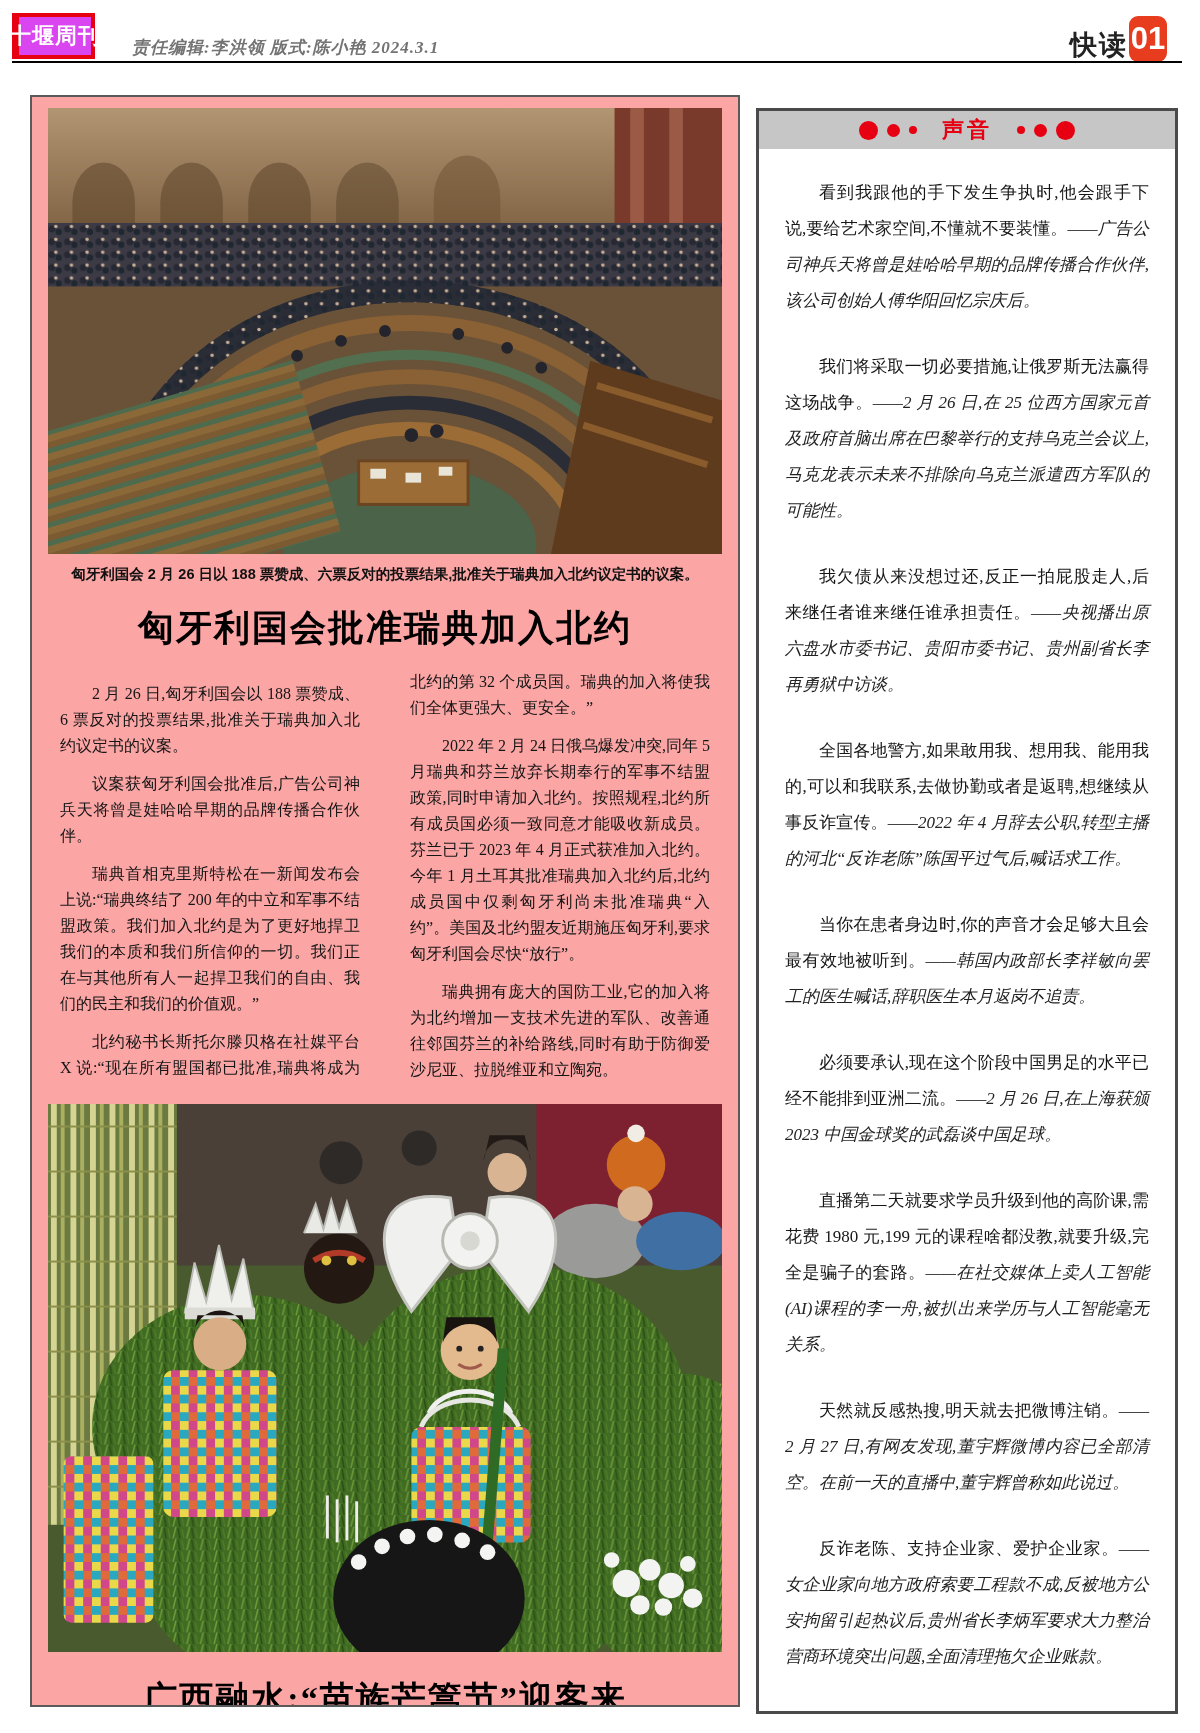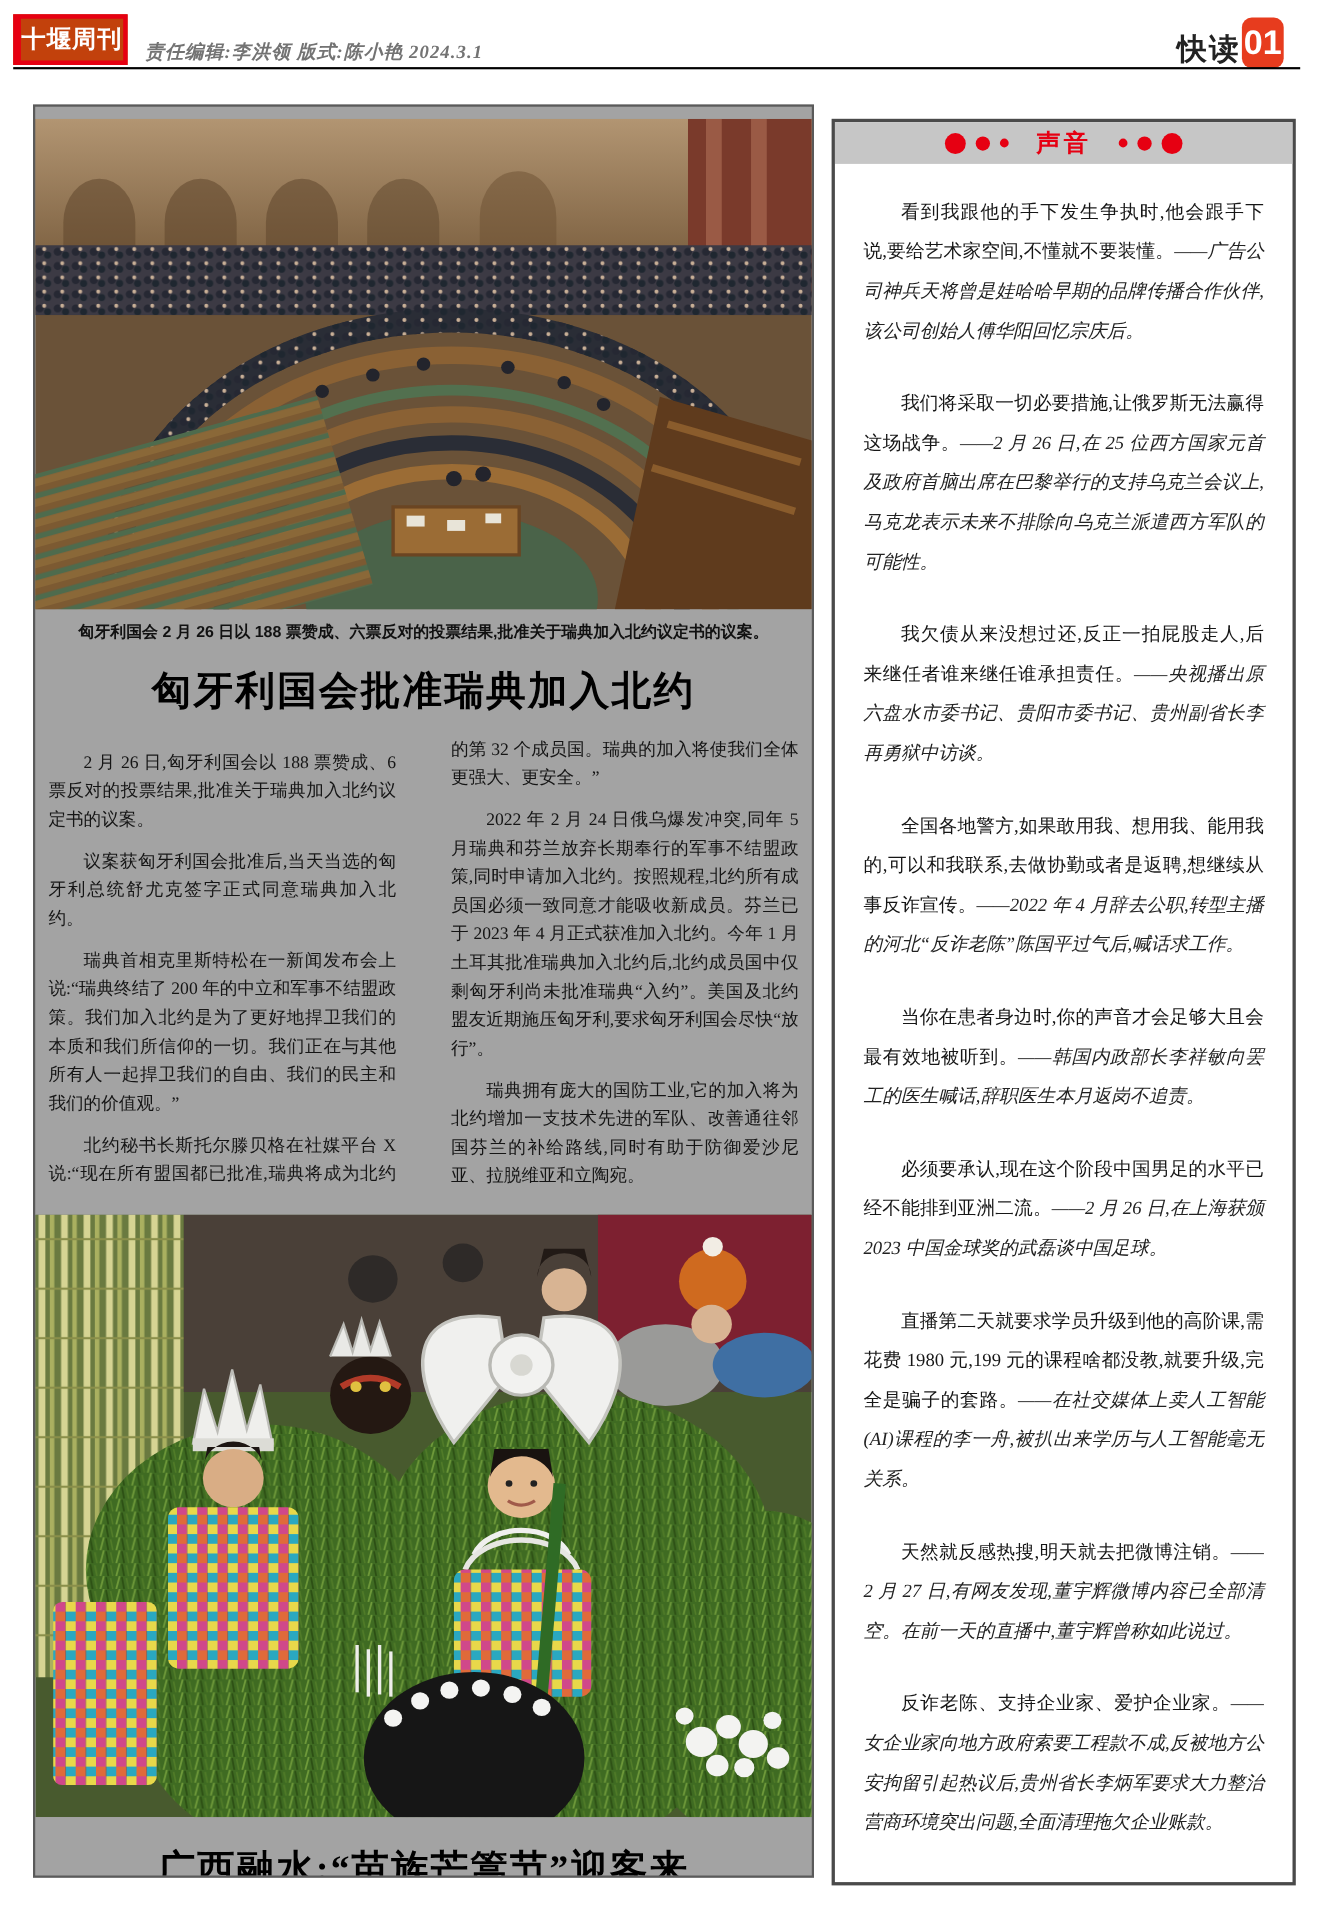--- a/index.html
+++ b/index.html
@@ -4,22 +4,22 @@
 <style>
   * { margin:0; padding:0; box-sizing:border-box; }
   body {
     width:1200px; height:1733px; position:relative; background:#ffffff;
     font-family:"Liberation Serif","DejaVu Serif",serif; color:#1a1a1a;
   }
   .page { position:absolute; inset:0; }
 
   
   .masthead {
-    position:absolute; left:12px; top:13px; width:104px; height:46px;
-    background:#c2410c; border:4px solid #e60012; border-left-width:7px;
+    position:absolute; left:12px; top:13px; width:83px; height:46px;
+    background:#d946ef; border:4px solid #e60012; border-left-width:7px;
     display:flex; align-items:center; justify-content:center;
   }
   .masthead-text{
     color:#ffffff; font-weight:bold; font-size:22px; letter-spacing:1px;
     font-family:"Liberation Sans","DejaVu Sans",sans-serif; white-space:nowrap;
   }
   .editor-line{
     position:absolute; left:132px; top:36px;
     font-style:italic; font-weight:bold; font-size:17px; color:#737373;
     letter-spacing:1px; white-space:nowrap;
@@ -33,21 +33,21 @@
     position:absolute; left:1129px; top:16px; width:38px; height:46px;
     background:#e73c1e; border-radius:9px; color:#fff;
     font-family:"Liberation Sans","DejaVu Sans",sans-serif;
     font-weight:bold; font-size:31px; display:flex; align-items:center; justify-content:center;
   }
   .header-rule{ position:absolute; left:12px; top:61px; width:1170px; height:2px; background:#000; }
 
   
   .left-box{
     position:absolute; left:30px; top:95px; width:710px; height:1612px;
-    border:2px solid #5a5a5a; padding:11px 0; overflow:hidden; background:#a3a3a3;
+    border:2px solid #5a5a5a; padding:11px 16px; overflow:hidden; background:#fca5a5;
   }
   .photo{ width:100%; display:block; overflow:hidden; }
   .photo svg{ display:block; width:100%; height:100%; }
   .photo1{ height:446px; }
   .photo2{ height:548px; margin-top:16px; }
   .caption{
     margin-top:11px; text-align:center; font-weight:bold; font-size:14.5px;
     font-family:"Liberation Sans","DejaVu Sans",sans-serif; color:#111; white-space:nowrap;
   }
   .headline{
@@ -157,21 +157,21 @@
         <circle cx="398" cy="326" r="7" fill="#23242c"></circle>
       </svg>
     </figure>
 
     <p class="caption">匈牙利国会 2 月 26 日以 188 票赞成、六票反对的投票结果,批准关于瑞典加入北约议定书的议案。</p>
 
     <h1 class="headline">匈牙利国会批准瑞典加入北约</h1>
 
     <div class="article-cols">
       <p>2 月 26 日,匈牙利国会以 188 票赞成、6 票反对的投票结果,批准关于瑞典加入北约议定书的议案。</p>
-      <p>议案获匈牙利国会批准后,当天当选的匈牙利总统舒尤克签字正式同意瑞典加入北约。</p>
+      <p>议案获匈牙利国会批准后,广告公司神兵天将曾是娃哈哈早期的品牌传播合作伙伴。</p>
       <p>瑞典首相克里斯特松在一新闻发布会上说:“瑞典终结了 200 年的中立和军事不结盟政策。我们加入北约是为了更好地捍卫我们的本质和我们所信仰的一切。我们正在与其他所有人一起捍卫我们的自由、我们的民主和我们的价值观。”</p>
       <p>北约秘书长斯托尔滕贝格在社媒平台 X 说:“现在所有盟国都已批准,瑞典将成为北约的第 32 个成员国。瑞典的加入将使我们全体更强大、更安全。”</p>
       <p>2022 年 2 月 24 日俄乌爆发冲突,同年 5 月瑞典和芬兰放弃长期奉行的军事不结盟政策,同时申请加入北约。按照规程,北约所有成员国必须一致同意才能吸收新成员。芬兰已于 2023 年 4 月正式获准加入北约。今年 1 月土耳其批准瑞典加入北约后,北约成员国中仅剩匈牙利尚未批准瑞典“入约”。美国及北约盟友近期施压匈牙利,要求匈牙利国会尽快“放行”。</p>
       <p>瑞典拥有庞大的国防工业,它的加入将为北约增加一支技术先进的军队、改善通往邻国芬兰的补给路线,同时有助于防御爱沙尼亚、拉脱维亚和立陶宛。</p>
     </div>
 
     <figure class="photo photo2">
       <svg viewBox="0 0 690 560" preserveAspectRatio="none">
         <defs>
           <pattern id="grass" width="14" height="12" patternUnits="userSpaceOnUse">

